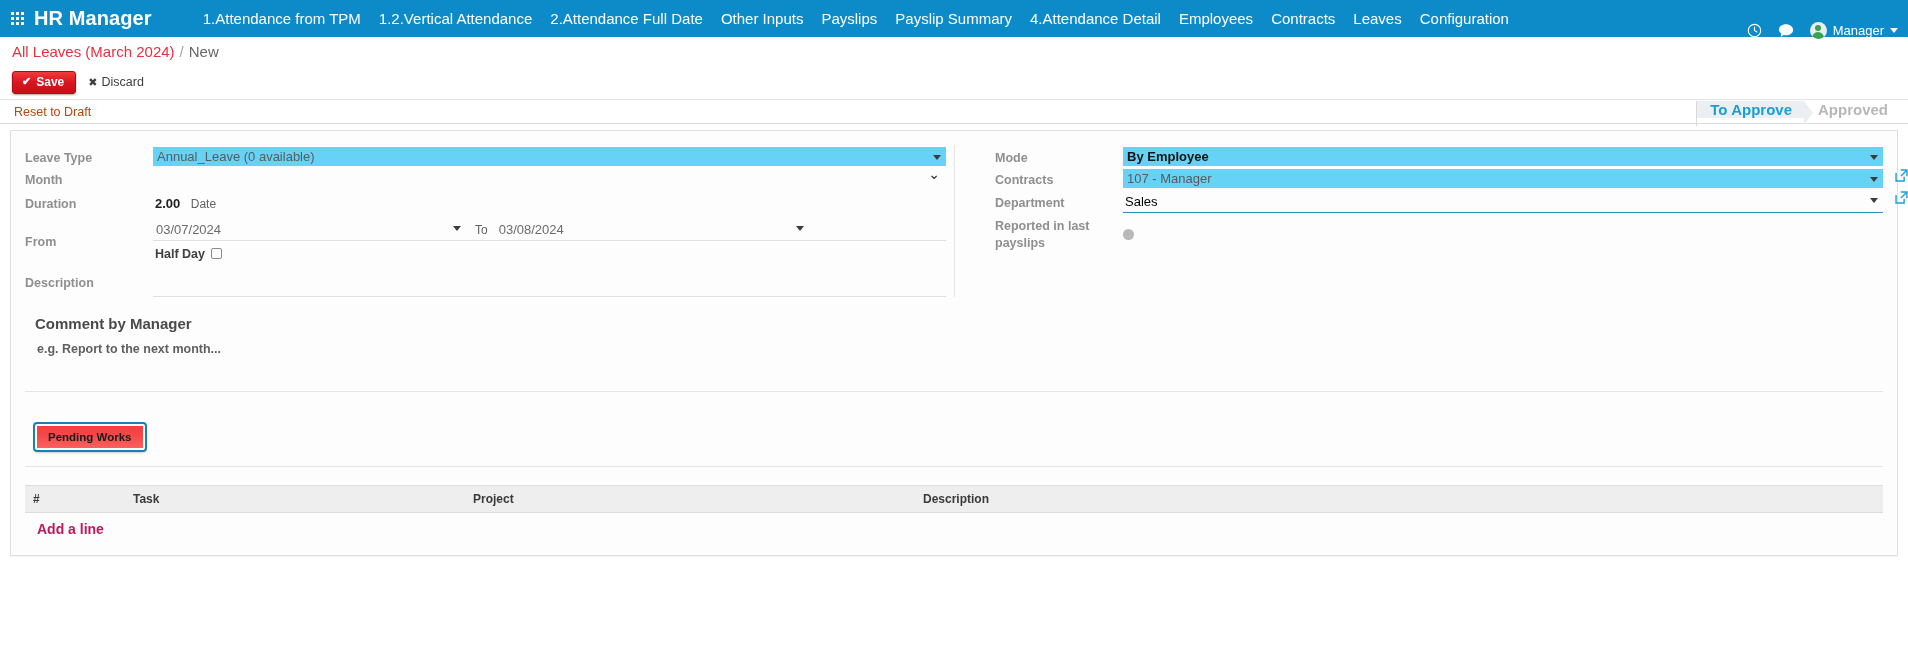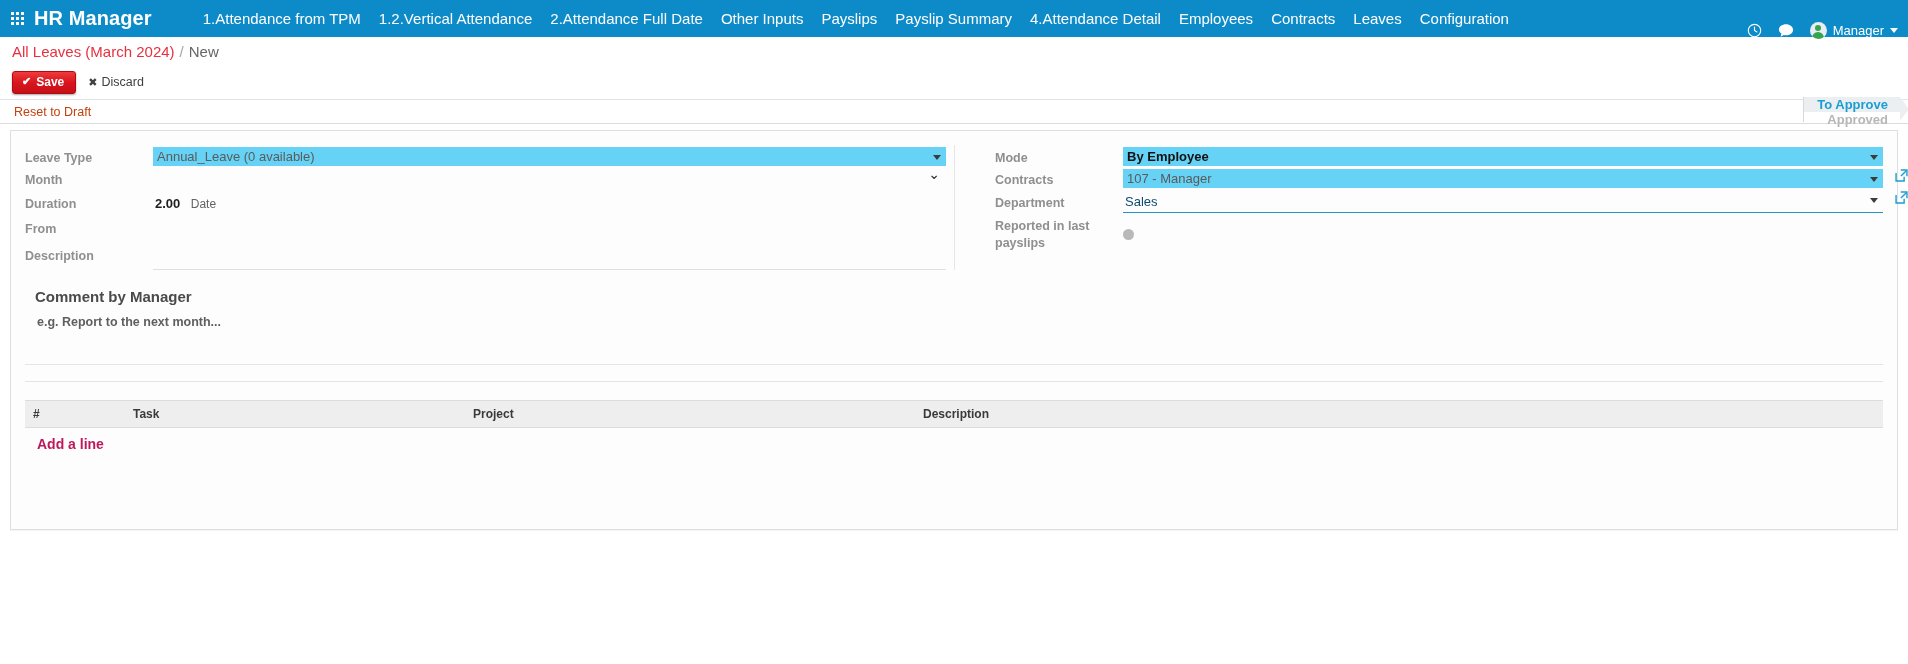--- a/index.html
+++ b/index.html
@@ -140,25 +140,24 @@
   }
   .reset-draft {
     font-size: 12.5px;
     color: #c2410c;
     padding-left: 6px;
     cursor: pointer;
   }
   .statusbar-widget {
     position: absolute;
     right: 8px; top: -3px;
-    display: flex; align-items: flex-end;
+    display: flex; align-items: center;
     height: 25px;
-    font-size: 13px;
-    font-weight: bold;
-    flex-direction: column;
+    font-size: 15px;
+    font-weight: bold;
   }
   .st-item {
     display: flex; align-items: center;
     padding: 0 12px 0 14px;
     color: #b7b7b7;
     background: transparent;
     position: relative;
     cursor: pointer;
   }
   .st-item.active {
@@ -243,21 +242,21 @@
     border-bottom: 1px solid #e0e0e0;
     height: 22px;
     width: 100%;
     position: relative;
   }
   .underline-field.focus { border-bottom: 1px solid #2196c4; }
   .plain-input {
     border: none; outline: none; background: transparent;
     font-family: "Liberation Sans", sans-serif;
     font-size: 13px;
-    color: #0c4a6e;
+    color: #000000;
     width: 100%;
     height: 21px;
     padding: 0 2px;
   }
   .dur-val { font-size: 13px; font-weight: bold; color: #1f1f1f; }
   .dur-unit { font-size: 12px; color: #636363; margin-left: 6px; }
   .dur-line { padding: 3px 2px 4px 2px; }
 
   .date-line { display: flex; align-items: center; padding-top: 2px; }
   .date-box { position: relative; width: 310px; }
@@ -464,20 +463,37 @@
         <div class="f-field">
           <div class="dur-line">
             <span class="dur-val">2.00</span>
             <span class="dur-unit">Date</span>
           </div>
         </div>
       </div>
 
       <div class="f-row">
         <div class="f-label">From</div>
+        <div class="f-field">
+          <div class="date-line date-underline">
+            <span class="date-box">
+              <span class="date-txt">03/07/2024</span>
+              <span class="date-caret"></span>
+            </span>
+            <span class="to-lbl">To</span>
+            <span class="date-box">
+              <span class="date-txt">03/08/2024</span>
+              <span class="date-caret"></span>
+            </span>
+          </div>
+          <div class="halfday-line">
+            <span class="halfday-lbl">Half Day</span>
+            <span class="cb"></span>
+          </div>
+        </div>
       </div>
 
       <div class="f-row">
         <div class="f-label">Description</div>
         <div class="f-field">
           <div class="desc-line"></div>
         </div>
       </div>
 
     </div>
@@ -535,20 +551,23 @@
         </div>
       </div>
 
     </div>
   </div>
 
   <div class="section-title">Comment by Manager</div>
   <div class="comment-placeholder">e.g. Report to the next month...</div>
   <div class="comment-box"></div>
 
+  <div class="pending-wrap">
+    <span class="pending-btn">Pending Works</span>
+  </div>
   <div class="pending-rule"></div>
 
   <div class="o2m">
     <table>
       <thead>
         <tr>
           <th style="width:100px;">#</th>
           <th style="width:340px;">Task</th>
           <th style="width:450px;">Project</th>
           <th>Description</th>

